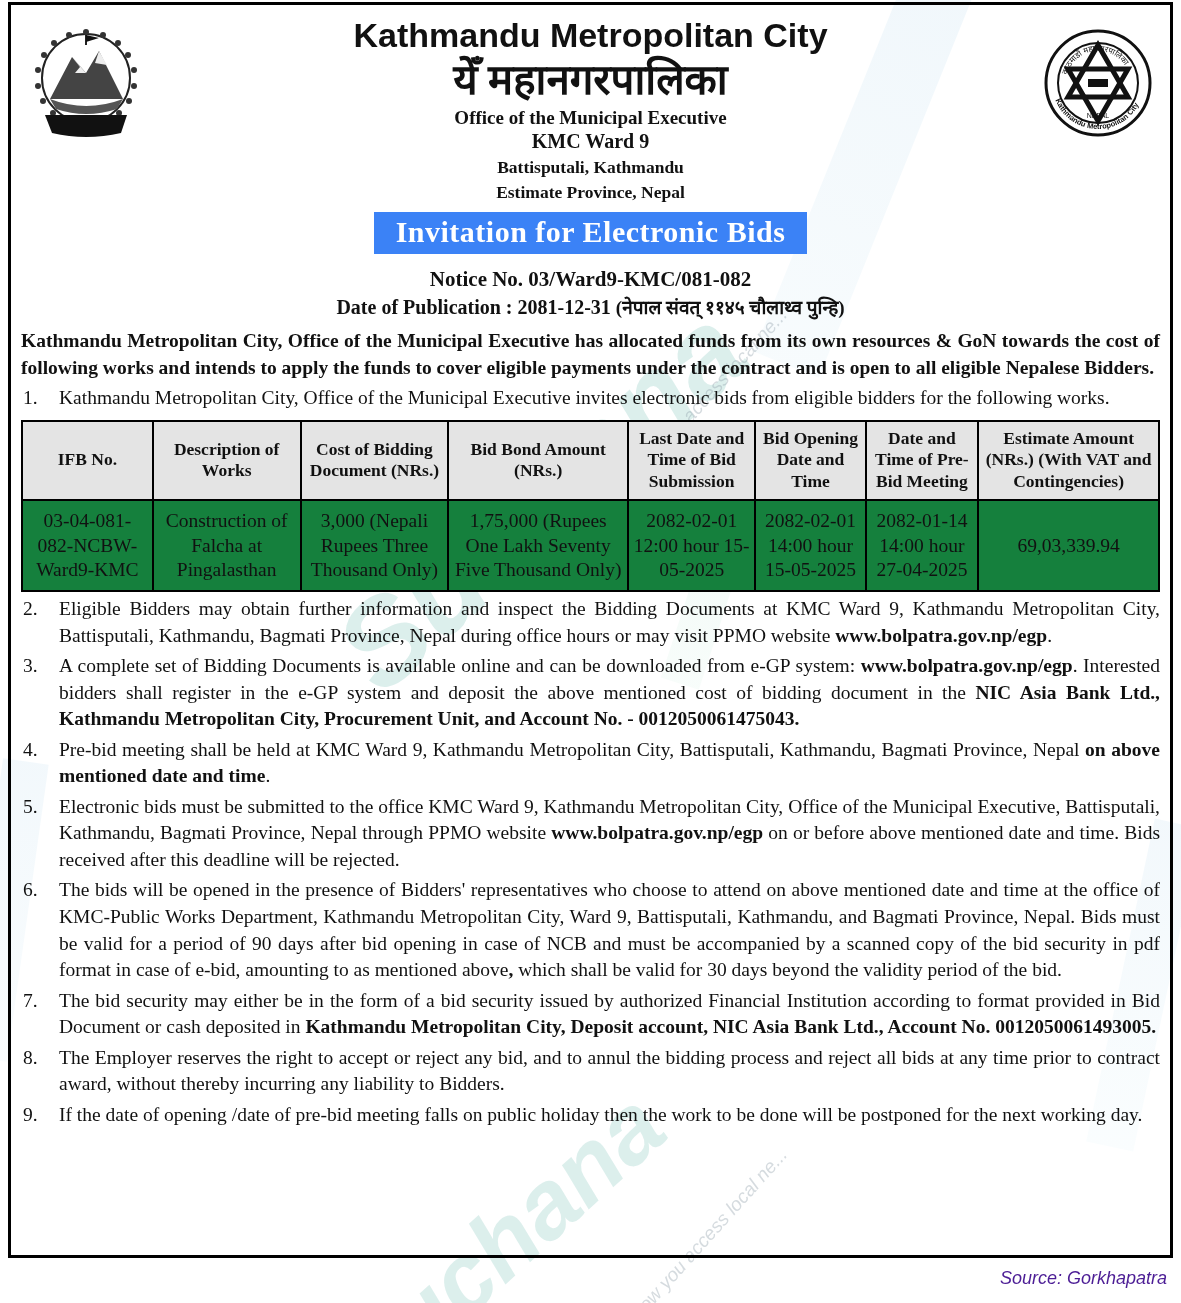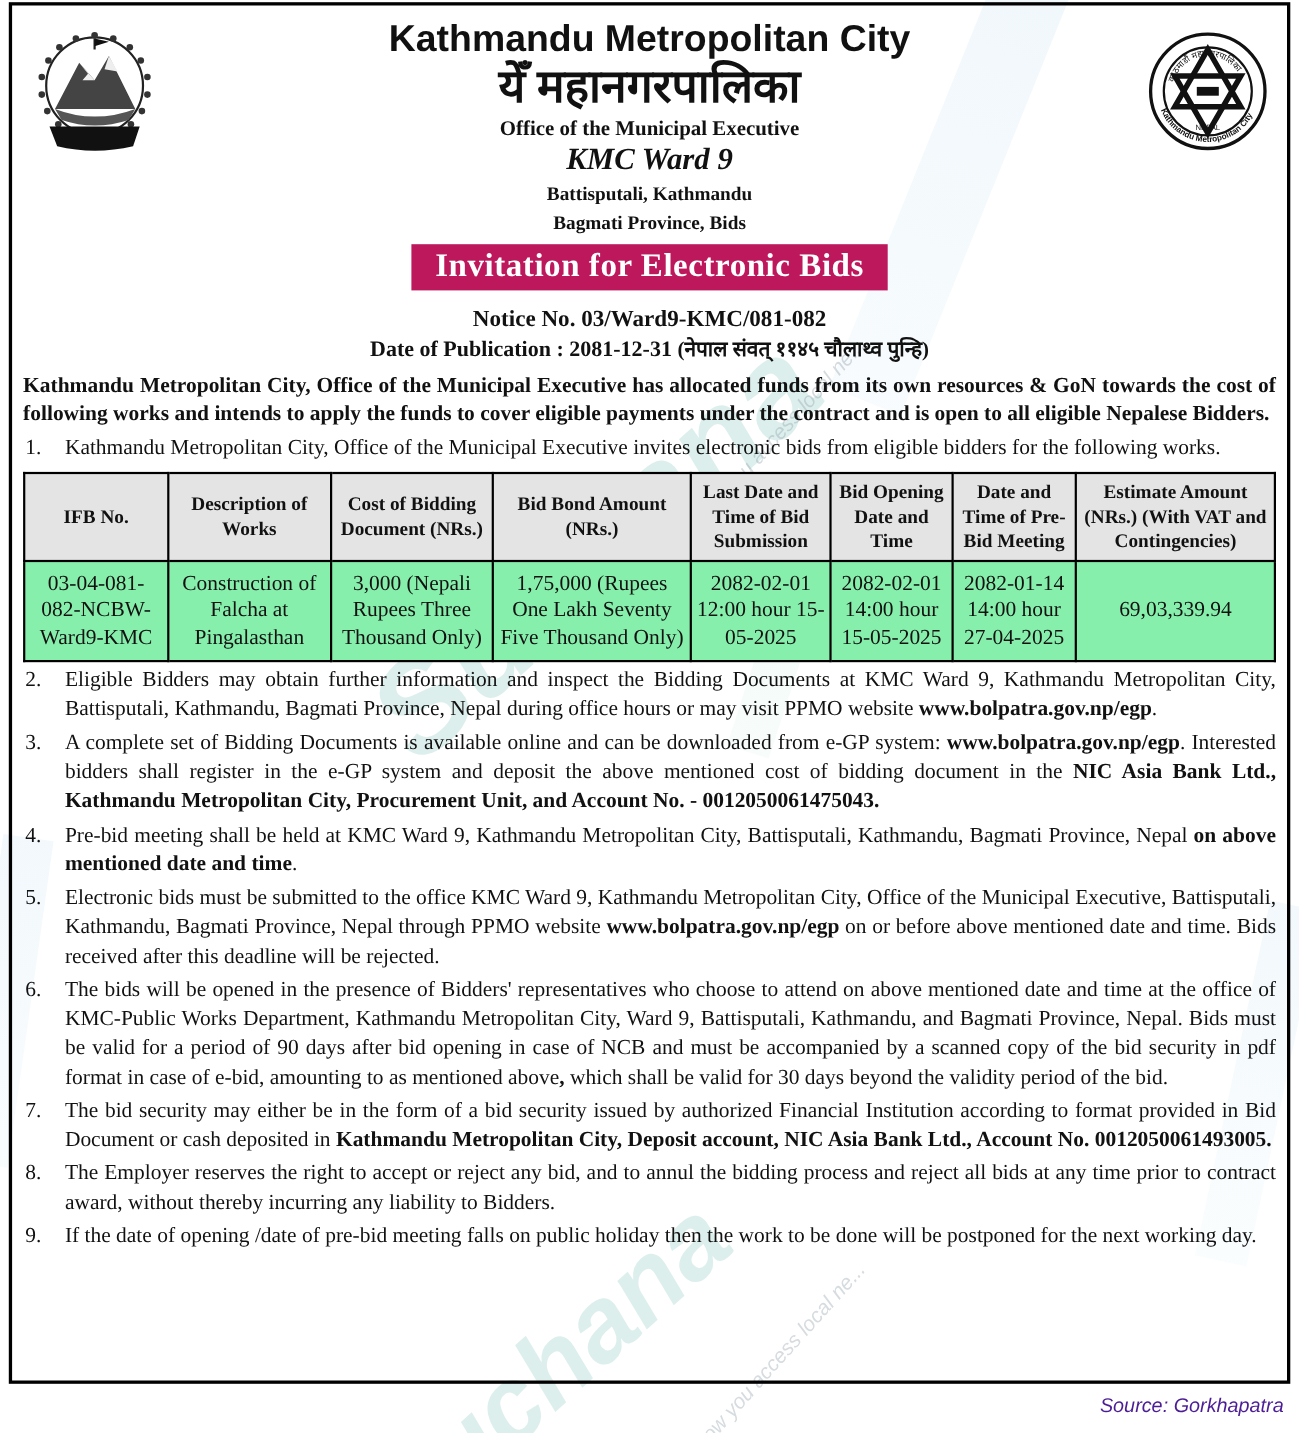--- a/index.html
+++ b/index.html
@@ -48,25 +48,25 @@
   .logo.left{left:4px;}
   .logo.right{right:6px;top:10px;}
   .title{
     font-family:"Liberation Sans",sans-serif;
     font-weight:bold;font-size:34px;line-height:1.1;margin-top:6px;
   }
   .deva{
     font-weight:bold;font-size:42px;line-height:1.15;margin-top:2px;
   }
   .office{font-weight:bold;font-size:19px;line-height:1.15;margin-top:2px;}
-  .ward{font-weight:bold;font-size:28px;line-height:1.2;font-style:italic;}
+  .ward{font-weight:bold;font-size:20px;line-height:1.2;}
   .addr{font-weight:bold;font-size:17.5px;line-height:1.3;margin-top:3px;}
   .banner-wrap{margin-top:8px;}
   .banner{
-    display:inline-block;background:#be185d;color:#fff;
+    display:inline-block;background:#3b82f6;color:#fff;
     font-weight:bold;font-size:30px;
     padding:3px 22px 5px;letter-spacing:.5px;
   }
   .notice-no{font-weight:bold;font-size:21px;margin-top:13px;}
   .pubrow{font-weight:bold;font-size:20px;margin-top:2px;}
   .pubrow .np{font-size:19px;}
 
   .intro{
     font-weight:bold;font-size:19.5px;line-height:1.36;
     text-align:justify;margin-top:8px;
@@ -78,21 +78,21 @@
 
   table.bids{
     width:100%;border-collapse:collapse;margin-top:8px;
     border:2px solid #000;
   }
   table.bids th{
     background:#e4e4e4;font-weight:bold;font-size:17.5px;line-height:1.25;
     border:2px solid #000;padding:6px 3px;text-align:center;vertical-align:middle;
   }
   table.bids td{
-    background:#86efac;font-size:19.5px;line-height:1.25;
+    background:#15803d;font-size:19.5px;line-height:1.25;
     border:2px solid #000;padding:8px 3px;text-align:center;vertical-align:middle;
   }
   .sig{
     text-align:right;font-weight:bold;font-size:25px;
     margin-top:10px;padding-right:6px;
   }
   .source{
     position:absolute;right:14px;top:1268px;z-index:1;
     font-family:"Liberation Sans",sans-serif;
     font-style:italic;font-size:18px;color:#4c1d95;
@@ -169,21 +169,21 @@
         </text>
         <text x="56" y="91" font-size="7" text-anchor="middle" font-family="Liberation Sans, sans-serif" fill="#111">NEPAL</text>
       </svg>
     </span>
 
     <div class="title">Kathmandu Metropolitan City</div>
     <div class="deva">येँ महानगरपालिका</div>
     <div class="office">Office of the Municipal Executive</div>
     <div class="ward">KMC Ward 9</div>
     <div class="addr">Battisputali, Kathmandu</div>
-    <div class="addr">Bagmati Province, Bids</div>
+    <div class="addr">Estimate Province, Nepal</div>
     <div class="banner-wrap">
       <span class="banner">Invitation for Electronic Bids</span>
     </div>
     <div class="notice-no">Notice No. 03/Ward9-KMC/081-082</div>
     <div class="pubrow">
       <span>Date of Publication : 2081-12-31</span>
       <span class="np">(नेपाल संवत् ११४५ चौलाथ्व पुन्हि)</span>
     </div>
   </div>
 

